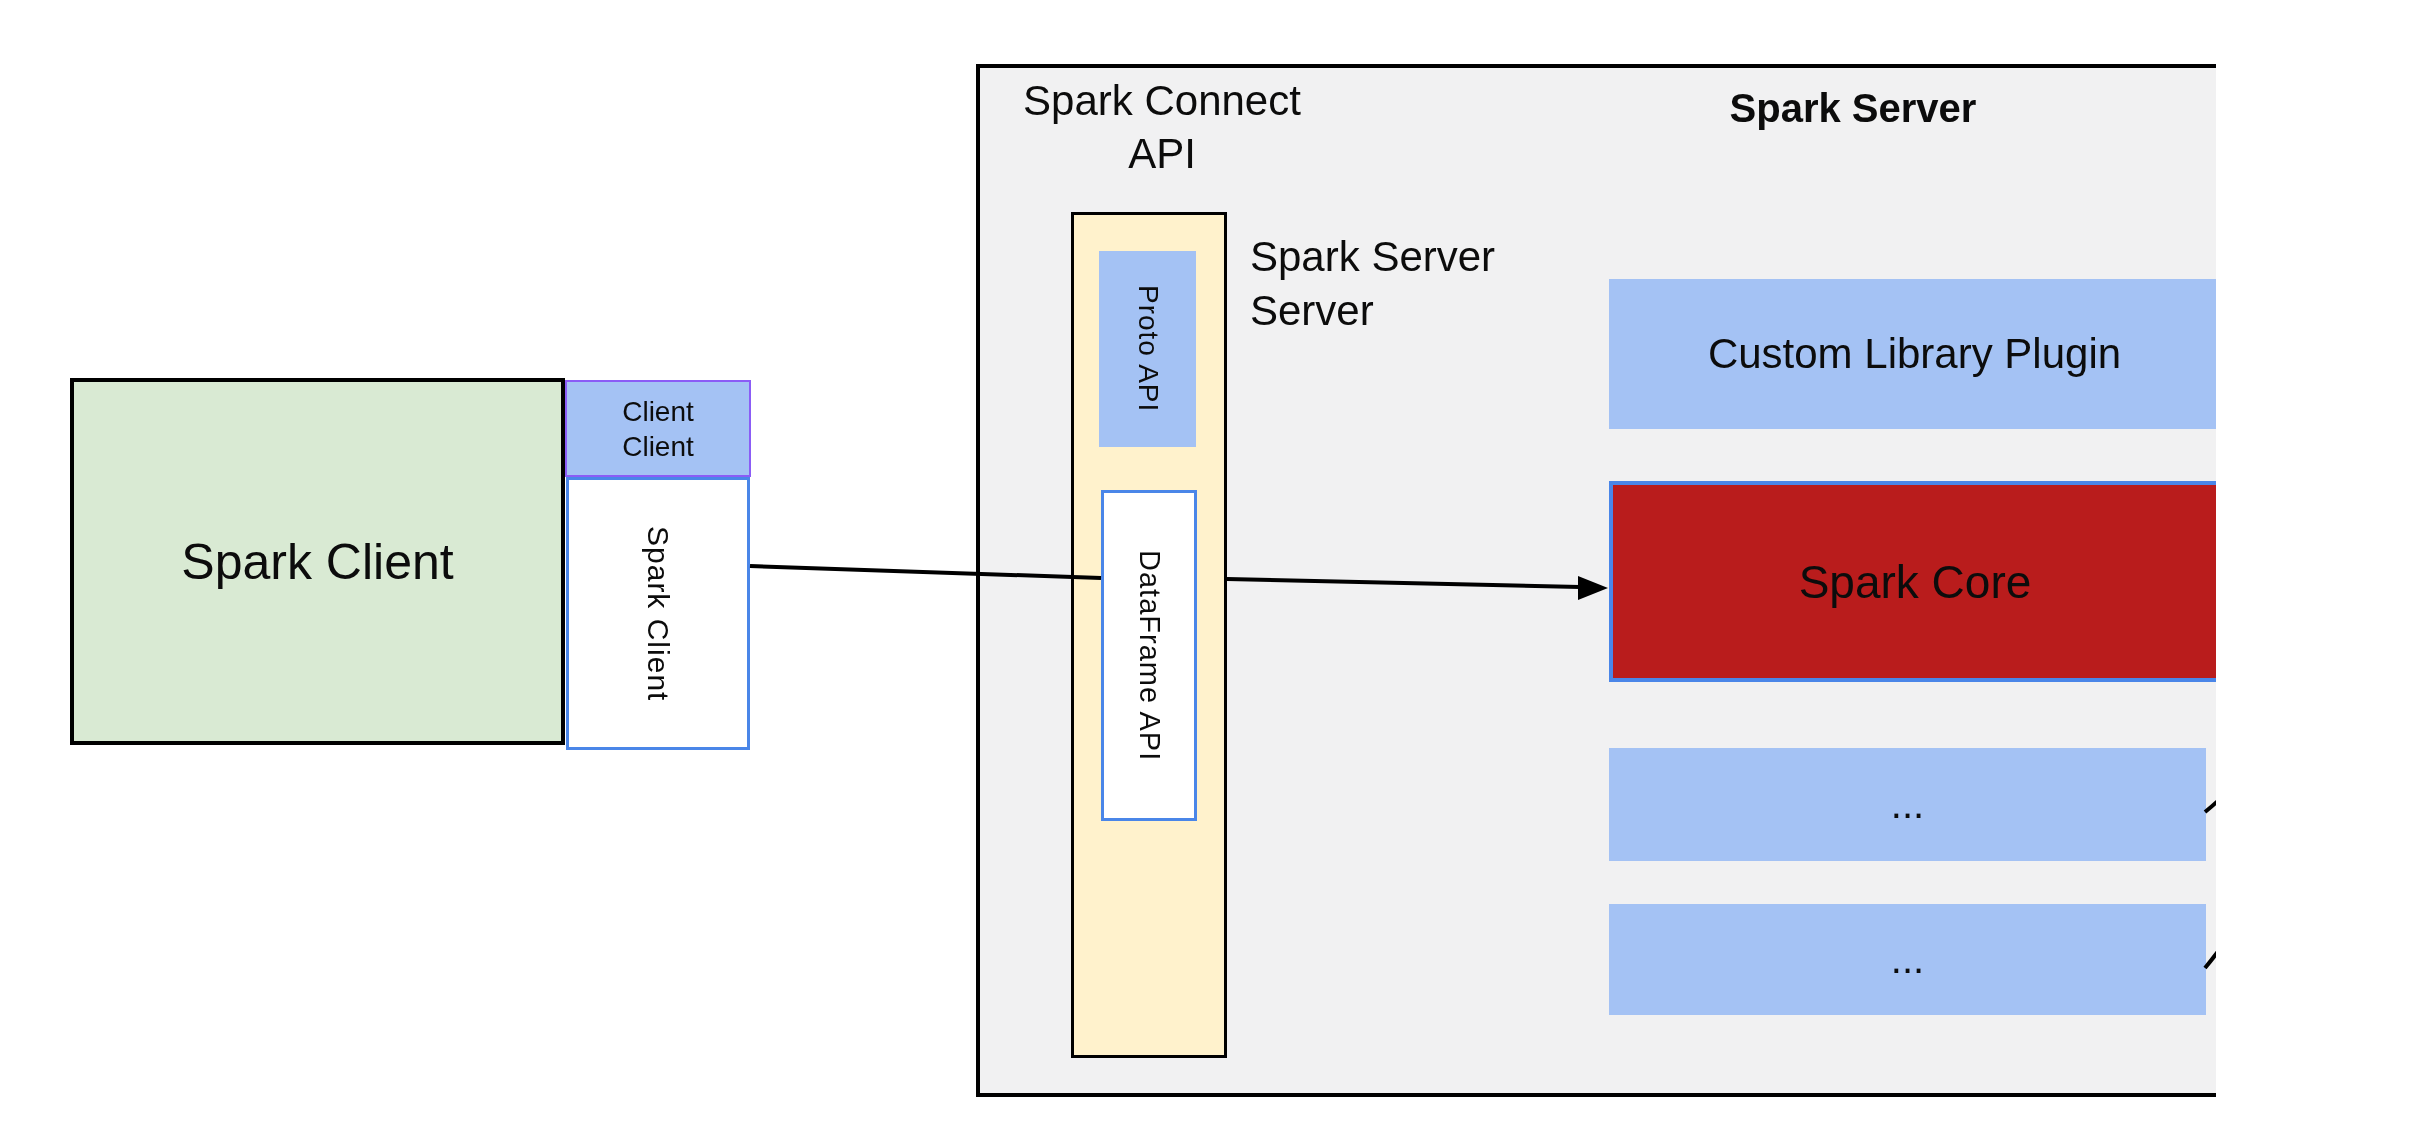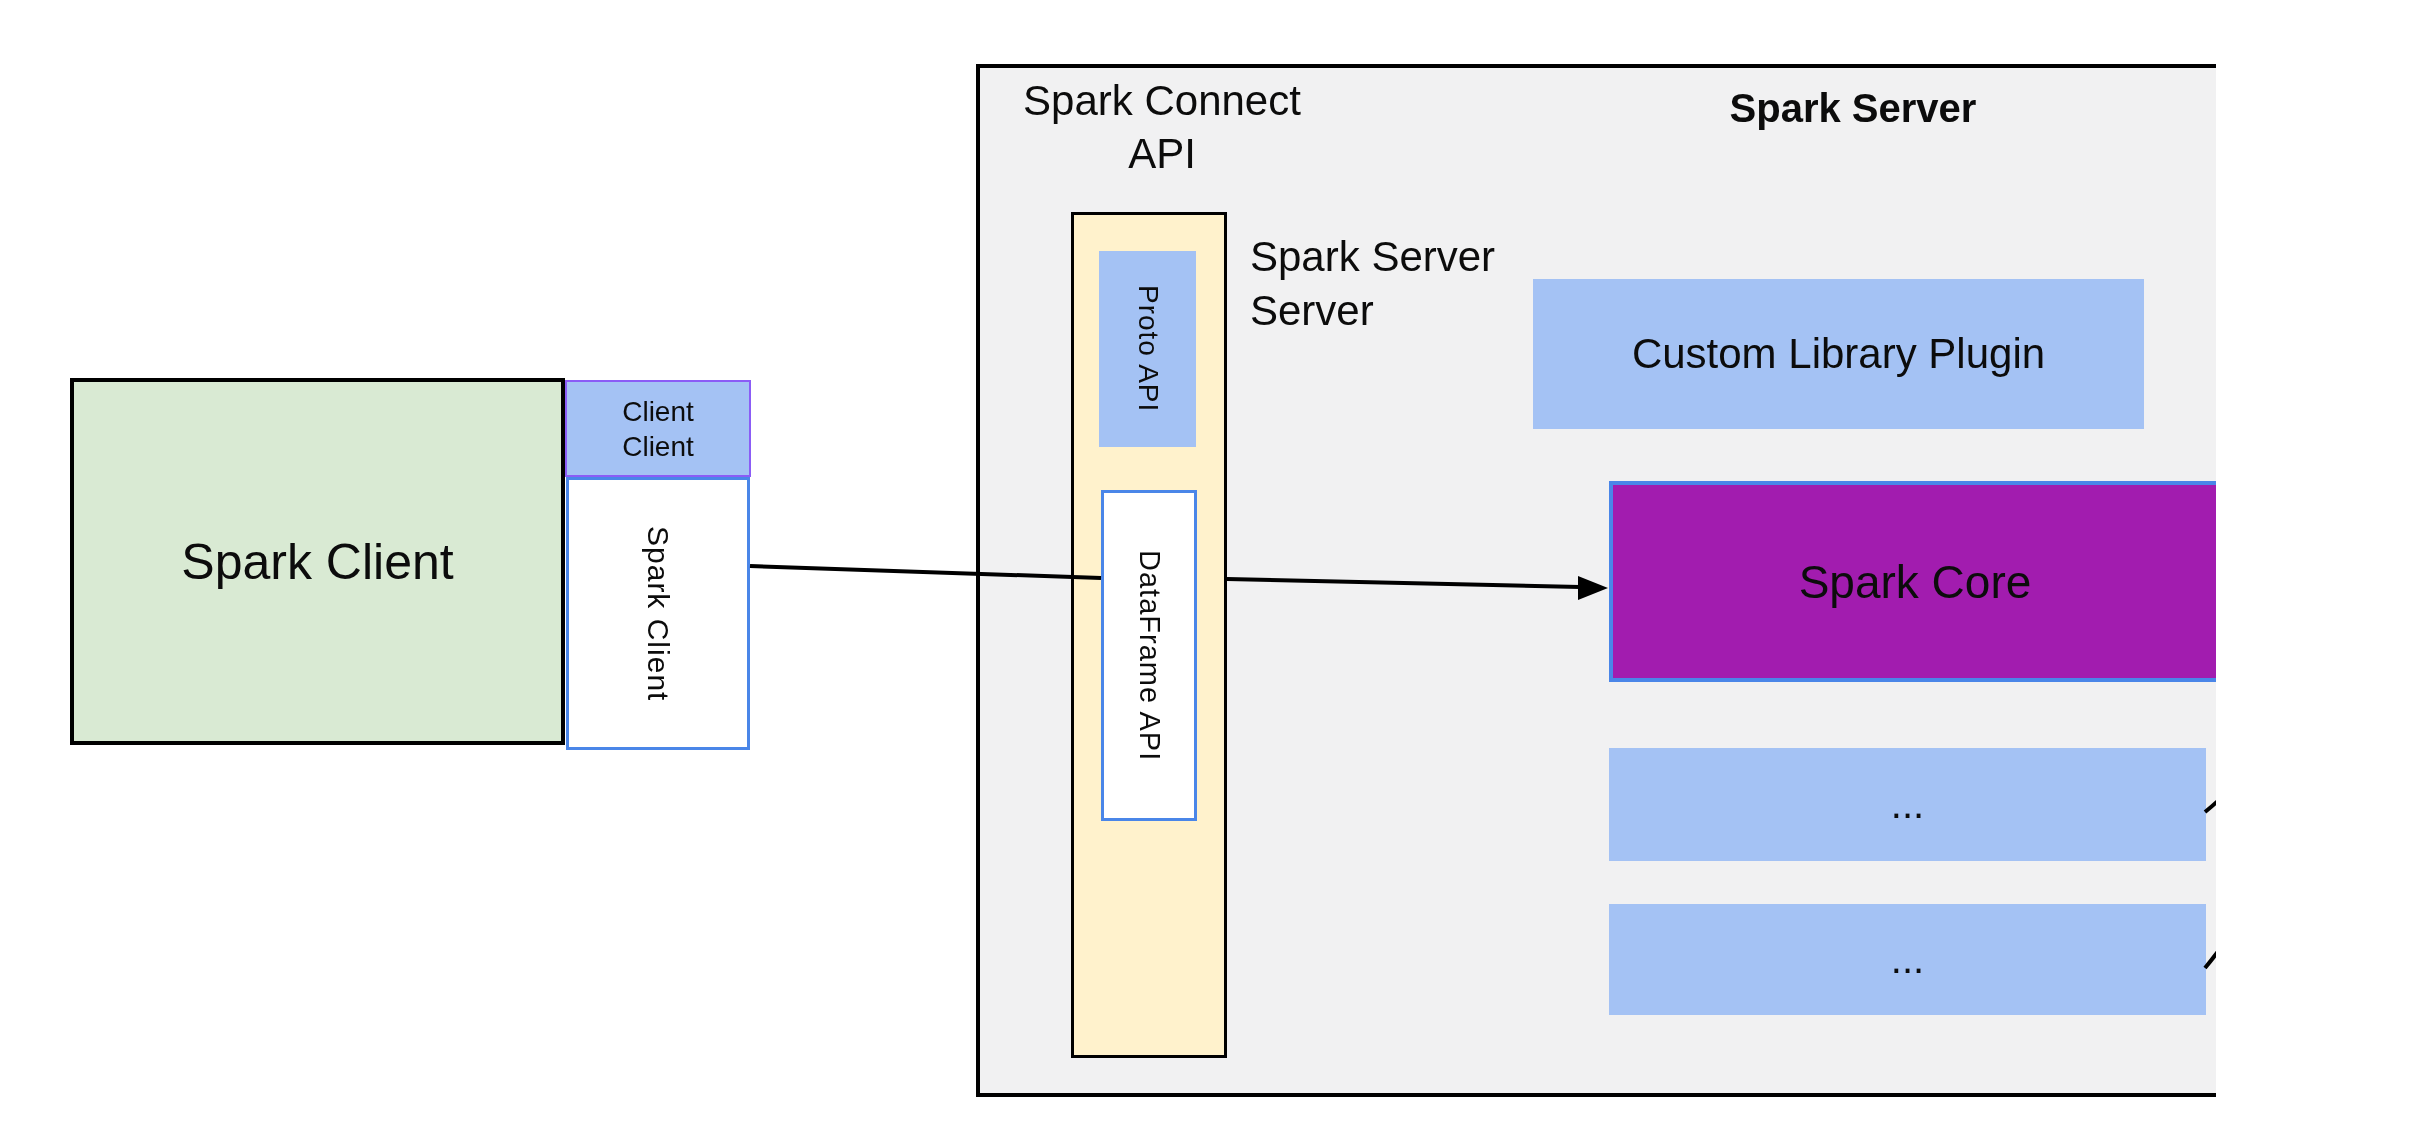--- a/index.html
+++ b/index.html
@@ -23,22 +23,22 @@
   .library-label{left:1250px;top:230px;width:340px;font-size:42px;line-height:54px;text-align:left;}
 
   
   .library-box{left:1071px;top:212px;width:156px;height:846px;background:#fff2cc;border:3px solid #000;}
   .proto-box{left:1099px;top:251px;width:97px;height:196px;background:#a4c2f4;}
   .proto-box .vtext{font-size:28px;letter-spacing:1px;}
   .dataframe-box{left:1101px;top:490px;width:96px;height:331px;background:#ffffff;border:3px solid #4a86e8;}
   .dataframe-box .vtext{font-size:29px;letter-spacing:1px;}
 
   
-  .custom-plugin{left:1533px;top:279px;width:611px;height:150px;background:#a4c2f4;font-size:42px;}
-  .spark-core{left:1609px;top:481px;width:612px;height:201px;background:#a21caf;border:4px solid #4a86e8;font-size:46px;}
+  .custom-plugin{left:1609px;top:279px;width:611px;height:150px;background:#a4c2f4;font-size:42px;}
+  .spark-core{left:1609px;top:481px;width:612px;height:201px;background:#b91c1c;border:4px solid #4a86e8;font-size:46px;}
   .dots-box-1{left:1609px;top:748px;width:597px;height:113px;background:#a4c2f4;font-size:40px;}
   .dots-box-2{left:1609px;top:904px;width:597px;height:111px;background:#a4c2f4;font-size:40px;}
 
   svg.overlay{position:absolute;left:0;top:0;width:2435px;height:1135px;pointer-events:none;z-index:5;}
   svg.overlay path, svg.overlay line{stroke:#000;stroke-width:4;fill:none;}
   svg.overlay polygon{fill:#000;stroke:none;}
 </style>
 </head>
 <body>
 

